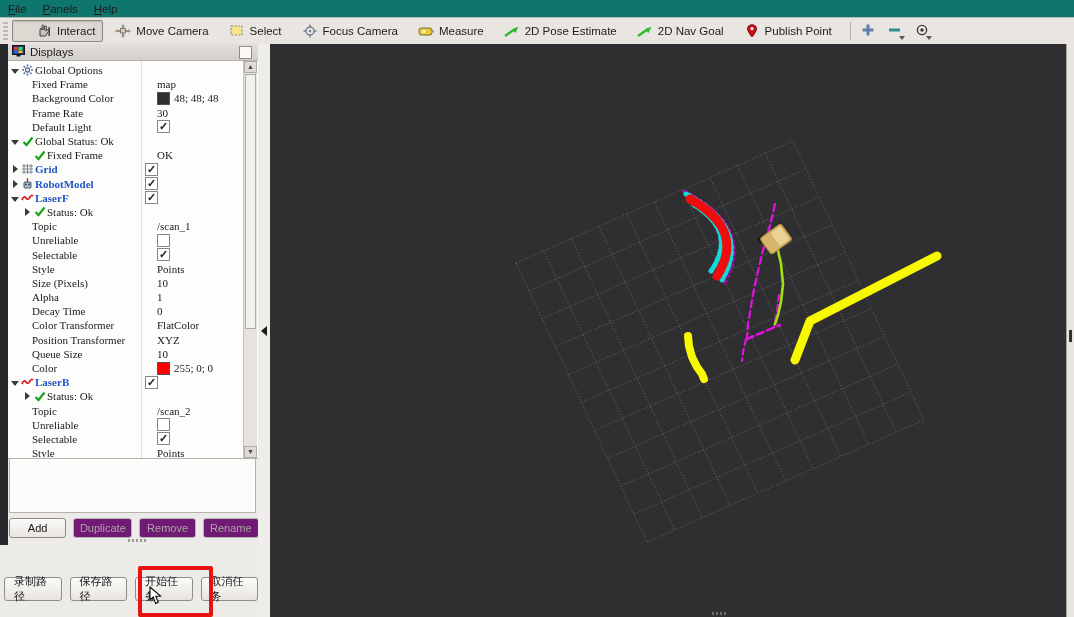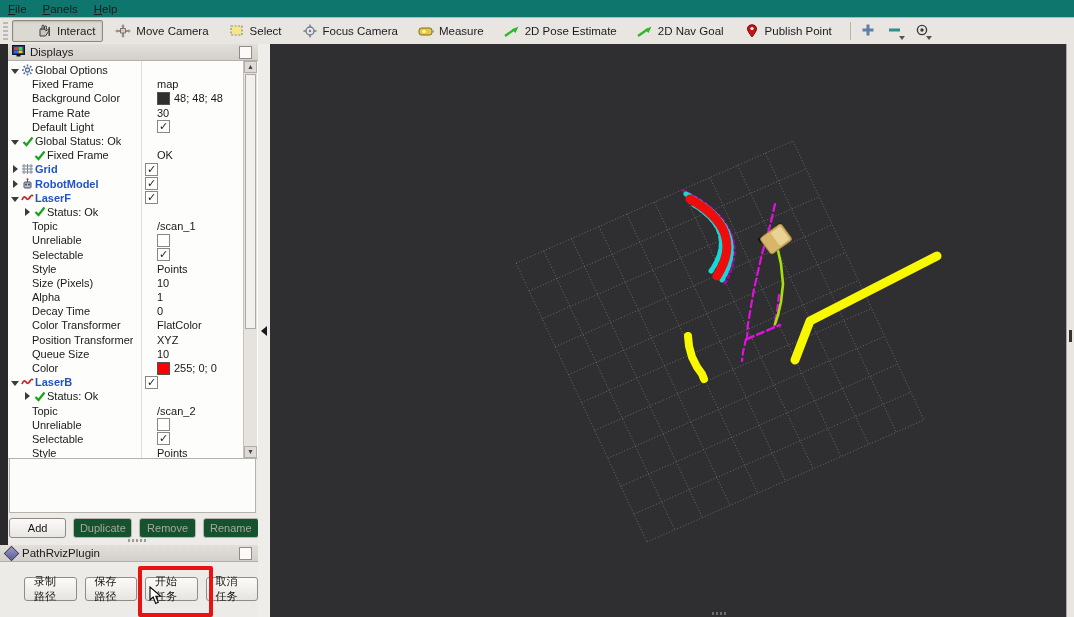--- a/index.html
+++ b/index.html
@@ -28,21 +28,21 @@
   #left-strip{position:absolute;left:0;top:44px;width:8px;height:501px;background:#29282a;}
   
   #displays-panel{position:absolute;left:8px;top:44px;width:250px;height:501px;background:#edebe7;
                   border-right:1px solid #999;}
   .panel-header{height:16px;display:flex;align-items:center;background:linear-gradient(#e2dfdb,#d3d0cb);
                 border-bottom:1px solid #b3b0ab;font-size:11.5px;color:#1b1b1b;padding:0 4px;}
   .panel-header .ph-title{flex:1;margin-left:5px;}
   .float-btn{width:11px;height:11px;border:1px solid #8f8c88;background:#fbfaf8;margin-right:2px;}
   #tree{position:relative;height:397px;background:#fdfdfc;overflow:hidden;border-bottom:1px solid #c2bfba;}
   #tree-coldiv{position:absolute;left:133px;top:0;width:1px;height:100%;background:#e0deda;}
-  #tree-rows{position:absolute;left:0;top:2px;width:236px;}
+  #tree-rows{position:absolute;left:0;top:2px;width:236px;font-family:Liberation Serif, serif;}
   .trow{position:relative;height:14.2px;display:flex;align-items:center;font-size:11px;color:#191919;}
   .trow .exp{width:10px;text-align:center;flex:none;}
   .tri-d{display:inline-block;width:0;height:0;border-left:4px solid transparent;border-right:4px solid transparent;border-top:5px solid #3b3b3b;}
   .tri-r{display:inline-block;width:0;height:0;border-top:4px solid transparent;border-bottom:4px solid transparent;border-left:5px solid #3b3b3b;}
   .trow .ticn{width:15px;flex:none;display:flex;align-items:center;justify-content:center;}
   .trow .lbl{white-space:nowrap;overflow:hidden;}
   .trow .lbl.blue{color:#2253c4;font-weight:bold;}
   .trow .val{position:absolute;left:135px;top:0;height:100%;display:flex;align-items:center;gap:4px;white-space:nowrap;}
   .cbox{width:11px;height:11px;border:1px solid #8a8782;background:#fff;font-size:11px;line-height:10px;
         text-align:center;color:#222;font-weight:bold;}
@@ -51,26 +51,26 @@
   #tree-scroll{position:absolute;right:1px;top:0;width:13px;height:397px;background:#e6e3df;border-left:1px solid #c6c3be;}
   .sb-btn{position:absolute;left:0;width:13px;height:12px;background:#dedbd6;border:1px solid #b0ada8;box-sizing:border-box;
           font-size:7px;line-height:10px;text-align:center;color:#444;}
   #sb-thumb{position:absolute;left:1px;top:13px;width:11px;height:255px;background:#f3f1ee;border:1px solid #aeaba6;box-sizing:border-box;}
   
   #desc-box{position:absolute;left:1px;top:414px;width:247px;height:55px;background:#fcfcfb;border:1px solid #b5b2ad;box-sizing:border-box;}
   #disp-buttons{position:absolute;left:0;top:474px;width:100%;display:flex;gap:7px;padding-left:1px;}
   .qbtn{height:18px;border:1px solid #8d8a85;border-radius:3px;background:linear-gradient(#fbfaf9,#e9e6e1);
         font-size:11px;color:#161616;display:flex;align-items:center;justify-content:center;
         font-family:"Liberation Sans","DejaVu Sans",sans-serif;}
-  .qbtn.disabled{color:#a9a6a1;border-color:#b8b5b0;background:#14532d;}
+  .qbtn.disabled{color:#a9a6a1;border-color:#b8b5b0;background:#701a75;}
   #panel-splitter-dots{position:absolute;left:120px;top:495px;width:18px;height:3px;
         background:repeating-linear-gradient(90deg,#9c9994 0 2px,transparent 2px 4px);}
   
   #path-panel{position:absolute;left:0;top:545px;width:258px;height:72px;background:#edebe7;border-right:1px solid #999;}
-  #path-buttons{position:absolute;left:24px;top:32px;display:flex;gap:8px;}
+  #path-buttons{position:absolute;left:4px;top:32px;display:flex;gap:8px;}
   .cbtn{height:22px;border:1px solid #908d88;border-radius:3px;background:linear-gradient(#fcfbfa,#e7e4df);
         font-size:11px;color:#141414;display:flex;align-items:center;justify-content:center;padding:0 9px;}
   #annot-rect{position:absolute;left:138px;top:566px;width:67px;height:43px;border:4px solid #e81212;border-radius:2px;z-index:30;pointer-events:none;}
   #cursor{position:absolute;left:149px;top:586px;z-index:31;pointer-events:none;}
   
   #v-splitter{position:absolute;left:258px;top:44px;width:12px;height:573px;background:#efedea;}
   #v-splitter .arrow{position:absolute;left:3px;top:282px;width:0;height:0;border-top:5px solid transparent;
         border-bottom:5px solid transparent;border-right:6px solid #1a1a1a;}
   #viewport{position:absolute;left:270px;top:44px;width:796px;height:573px;background:#2f2e30;}
   #right-strip{position:absolute;left:1066px;top:44px;width:8px;height:573px;background:#e9e6e2;border-left:1px solid #a9a6a2;}
@@ -445,25 +445,20 @@
     <div id="disp-buttons">
         <div class="qbtn" style="width: 57px;">Add</div>
         <div class="qbtn disabled" style="width: 59px;">Duplicate</div>
         <div class="qbtn disabled" style="width: 56px;">Remove</div>
         <div class="qbtn disabled" style="width: 56px;">Rename</div>
       </div>
     <div id="panel-splitter-dots"></div>
   </div>
 
   <div id="path-panel">
-    <div class="panel-header">
-      <span style="width:9px;height:9px;background:linear-gradient(135deg,#9a9ac8,#5c5c94);border:1px solid #3c3c60;transform:rotate(45deg);display:inline-block;margin-left:2px;"></span>
-      <span class="ph-title">PathRvizPlugin</span>
-      <span class="float-btn"></span>
-    </div>
     <div id="path-buttons">
         <div class="cbtn">录制路径</div>
         <div class="cbtn">保存路径</div>
         <div class="cbtn">开始任务</div>
         <div class="cbtn">取消任务</div>
       </div>
   </div>
 
   <div id="v-splitter">
     <div class="arrow"></div>

